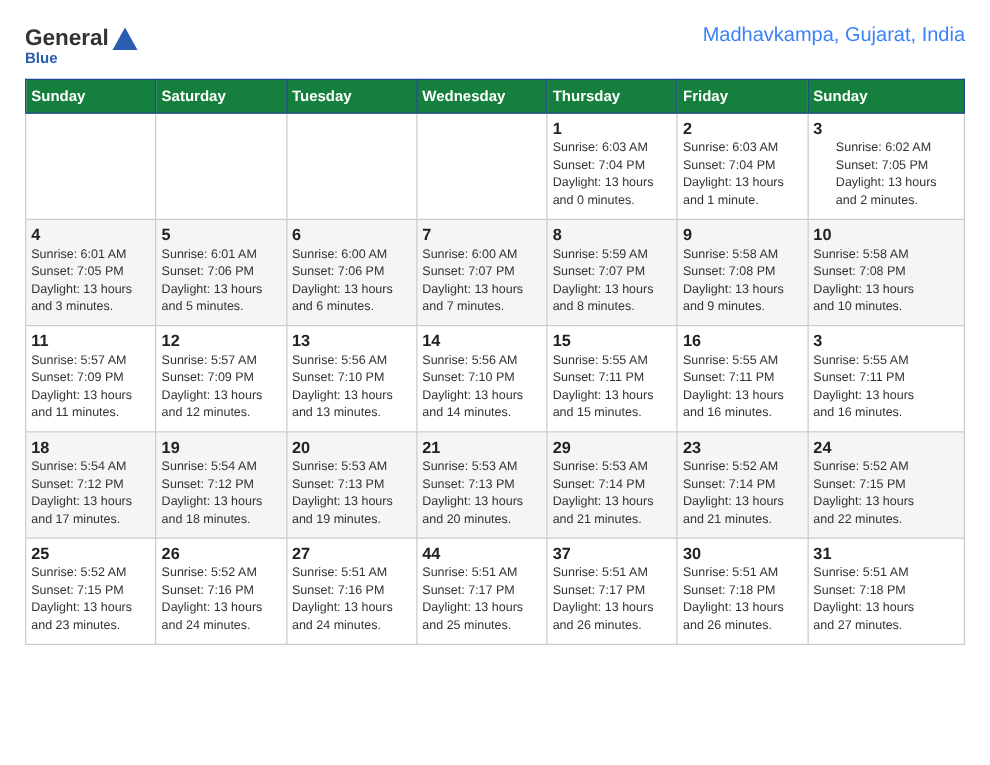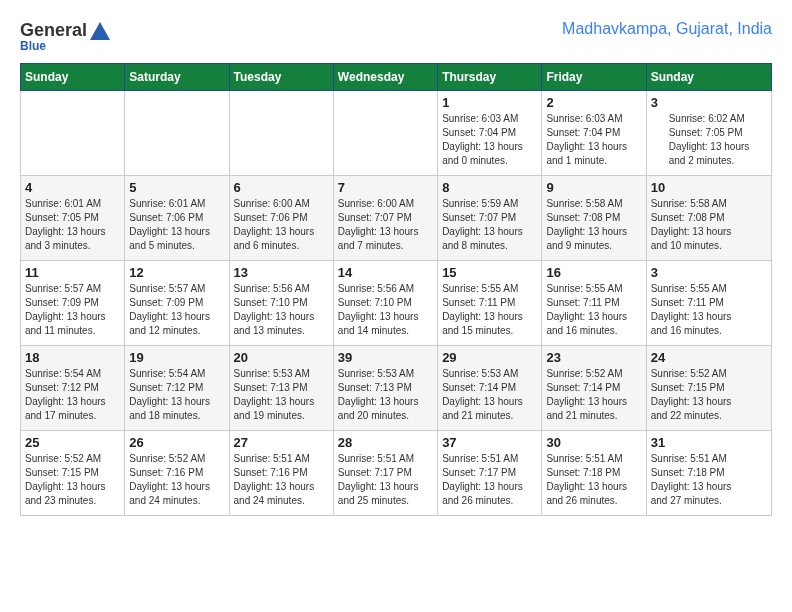--- a/index.html
+++ b/index.html
@@ -259,21 +259,21 @@
 and 18 minutes.</div>
         </td>
         <td>
           <div class="day-number">20</div>
           <div class="day-info" style="white-space: pre-line;">Sunrise: 5:53 AM
 Sunset: 7:13 PM
 Daylight: 13 hours
 and 19 minutes.</div>
         </td>
         <td>
-          <div class="day-number">39</div>
+          <div class="day-number">21</div>
           <div class="day-info" style="white-space: pre-line;">Sunrise: 5:53 AM
 Sunset: 7:13 PM
 Daylight: 13 hours
 and 20 minutes.</div>
         </td>
         <td>
           <div class="day-number">29</div>
           <div class="day-info" style="white-space: pre-line;">Sunrise: 5:53 AM
 Sunset: 7:14 PM
 Daylight: 13 hours
@@ -310,21 +310,21 @@
 and 24 minutes.</div>
         </td>
         <td>
           <div class="day-number">27</div>
           <div class="day-info" style="white-space: pre-line;">Sunrise: 5:51 AM
 Sunset: 7:16 PM
 Daylight: 13 hours
 and 24 minutes.</div>
         </td>
         <td>
-          <div class="day-number">28</div>
+          <div class="day-number">44</div>
           <div class="day-info" style="white-space: pre-line;">Sunrise: 5:51 AM
 Sunset: 7:17 PM
 Daylight: 13 hours
 and 25 minutes.</div>
         </td>
         <td>
           <div class="day-number">37</div>
           <div class="day-info" style="white-space: pre-line;">Sunrise: 5:51 AM
 Sunset: 7:17 PM
 Daylight: 13 hours

